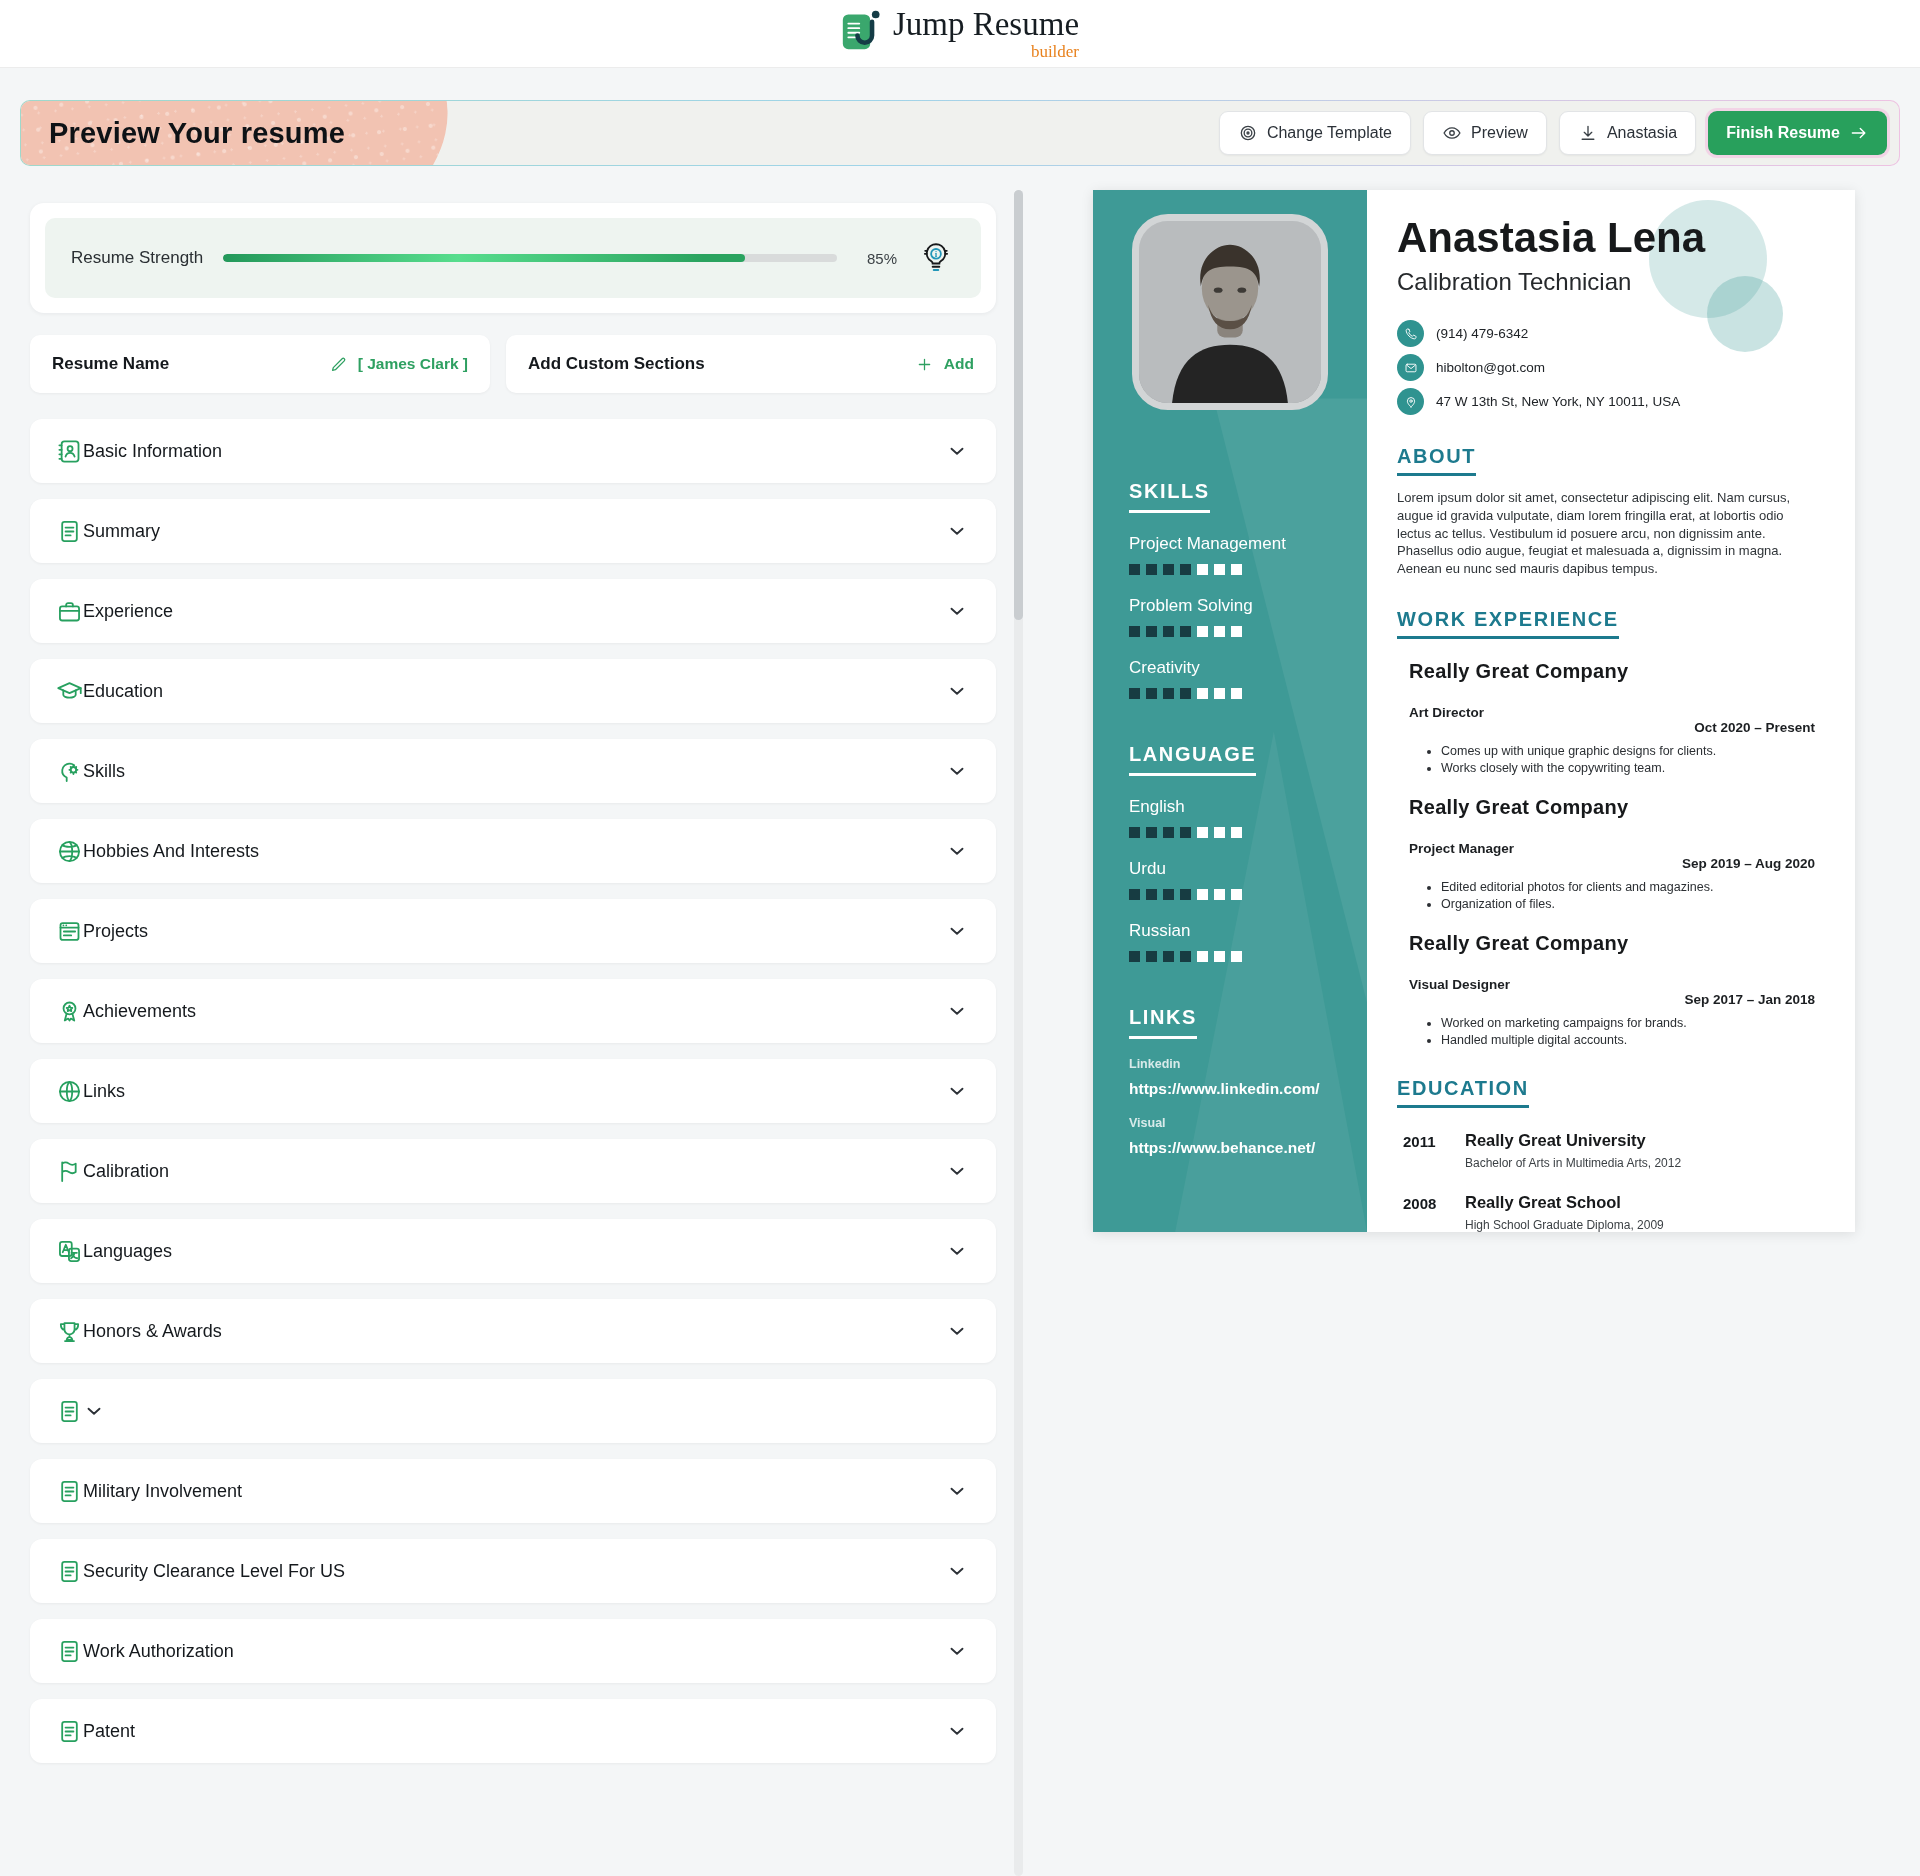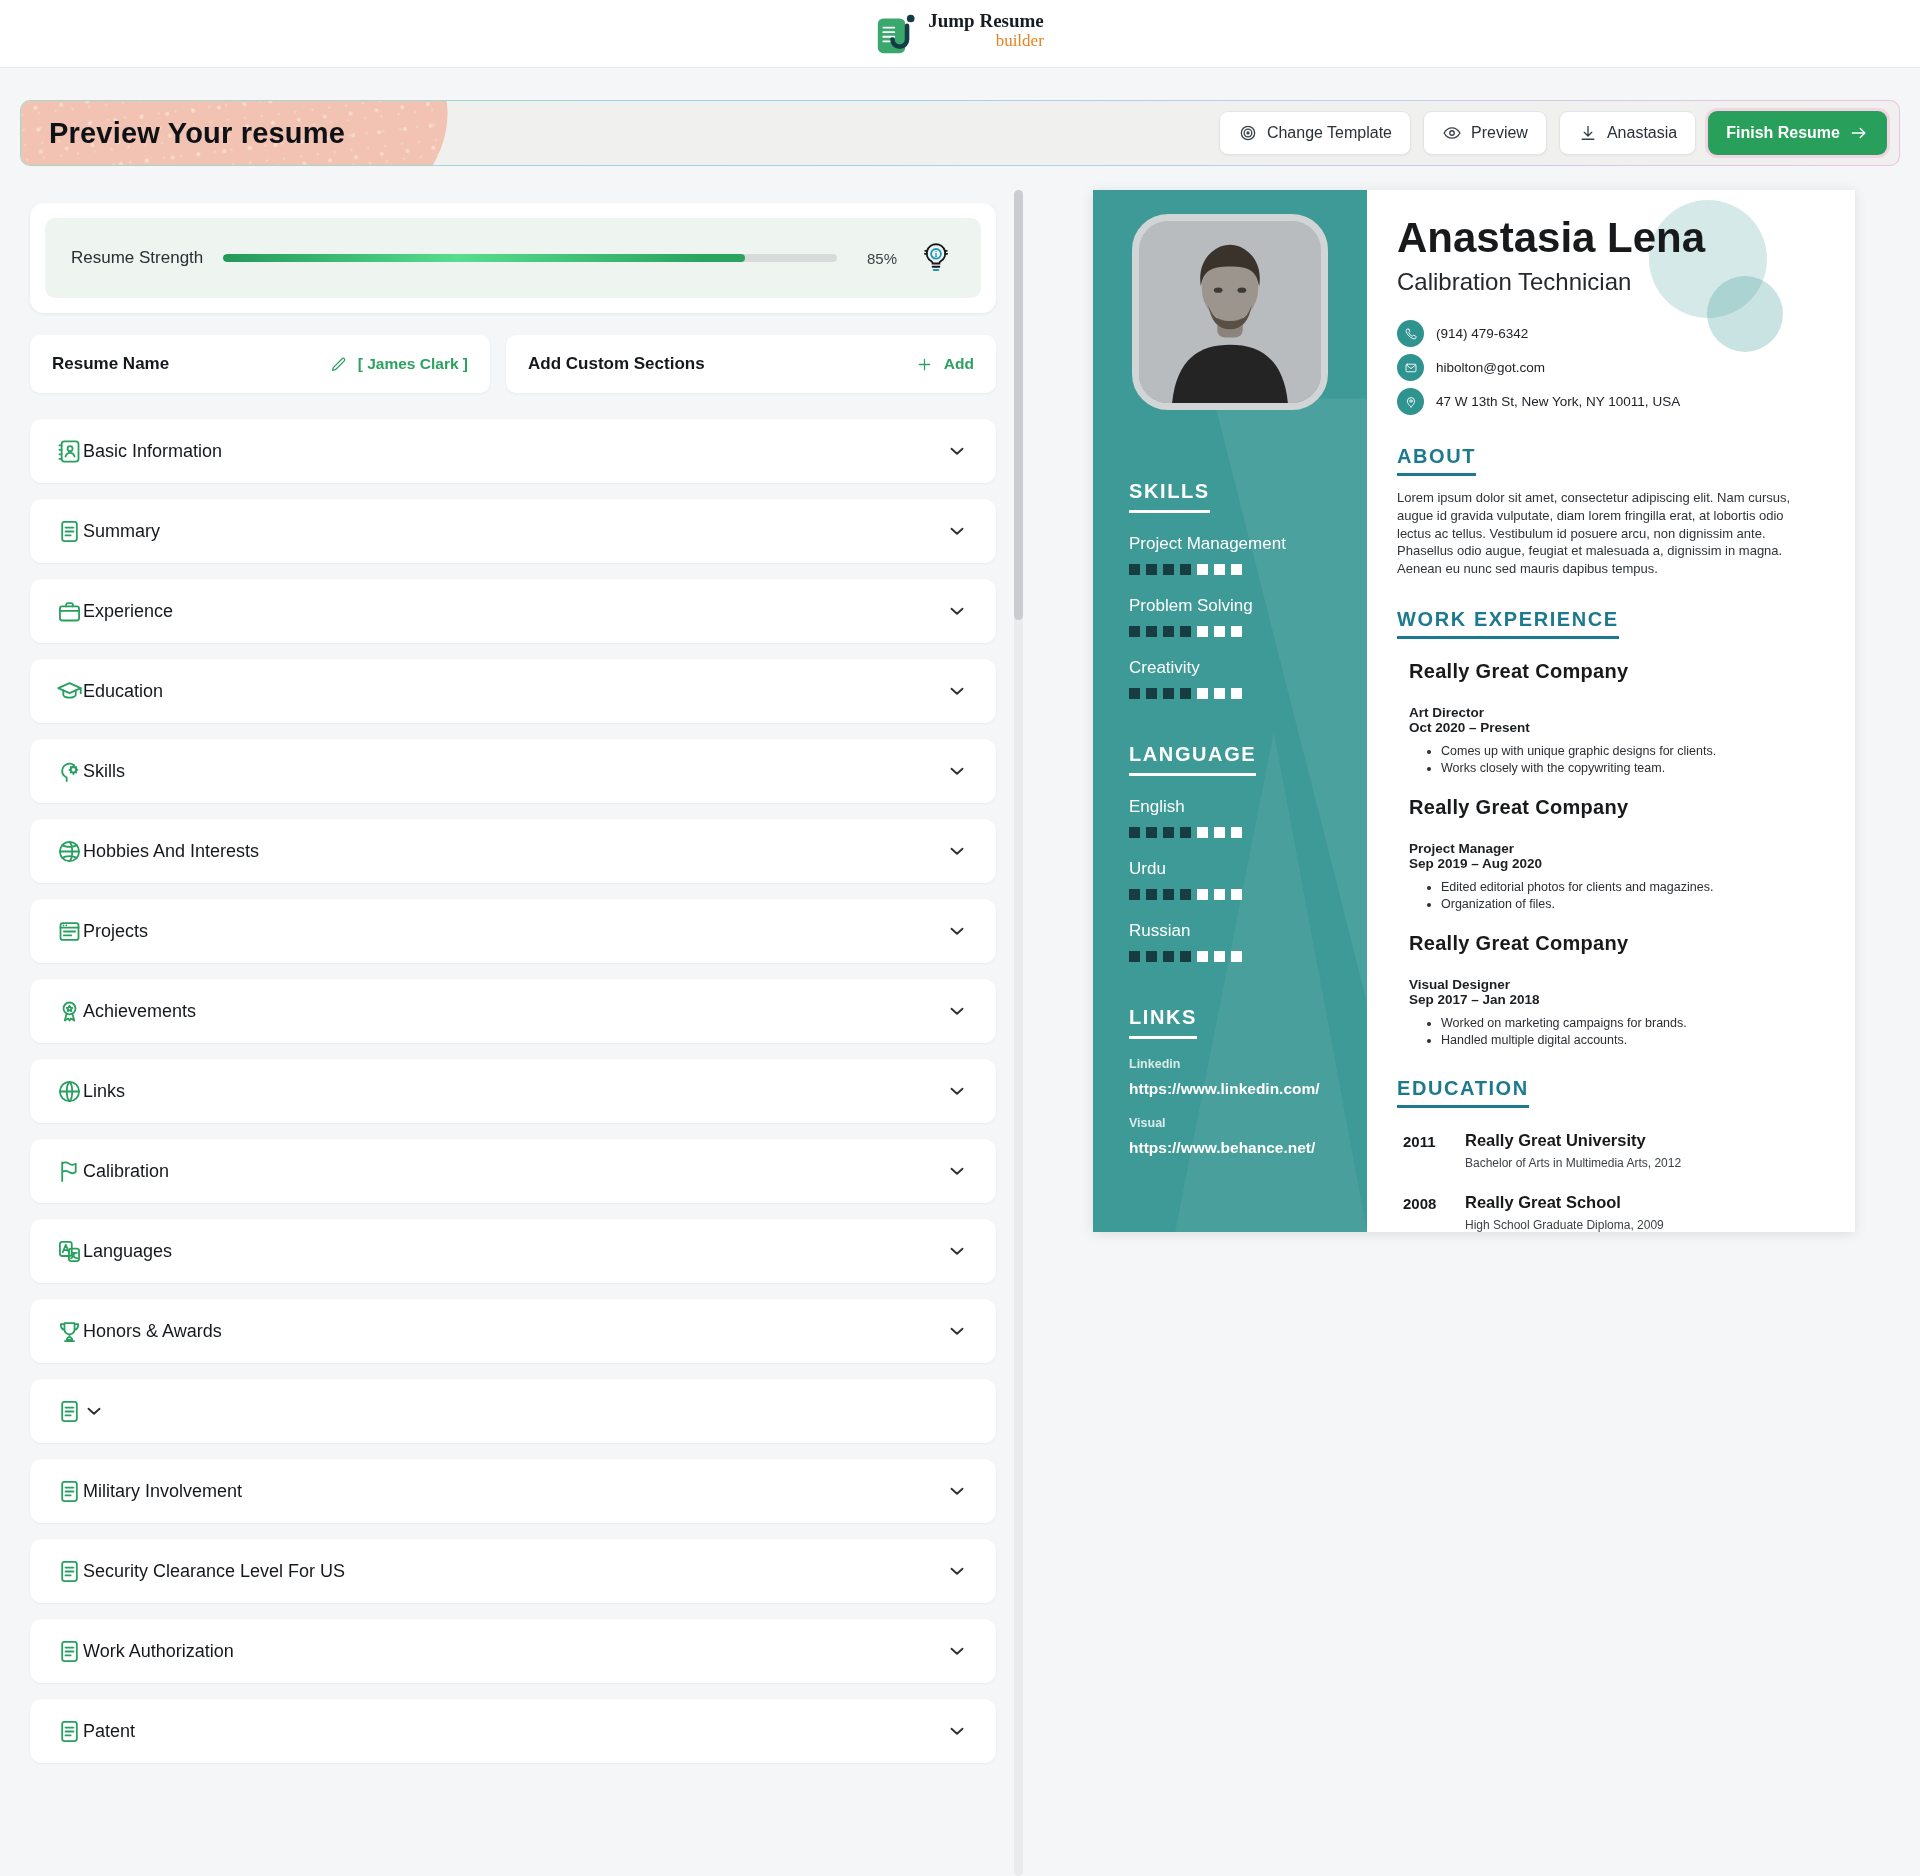--- a/index.html
+++ b/index.html
@@ -9,21 +9,21 @@
   *{box-sizing:border-box; margin:0; padding:0;}
   html,body{width:1920px;height:1876px;}
   body{font-family:"Liberation Sans",sans-serif; background:#f4f6f7; overflow:hidden; color:#15191d;}
   .app{position:relative;width:1920px;height:1876px;}
 
   
   .header{height:68px;background:#fff;border-bottom:1px solid #ececec;display:flex;align-items:center;justify-content:center;}
   .logo{display:flex;align-items:flex-start;gap:10px;}
   .logo svg{width:42px;height:46px;}
   .logo-txt{display:flex;flex-direction:column;align-items:flex-end;}
-  .logo-name{font-family:"Liberation Serif",serif;font-size:19px;font-weight:700;color:#161d22;line-height:1.05;}
+  .logo-name{font-family:"Liberation Serif",serif;font-size:33px;font-weight:400;color:#161d22;line-height:1.05;}
   .logo-sub{font-family:"Liberation Serif",serif;font-size:17px;color:var(--brand-orange,#e8821e);line-height:1;margin-top:2px;}
 
   
   .titlebar{position:absolute;top:100px;left:20px;width:1880px;height:66px;border-radius:10px;
     background:linear-gradient(#f0f1ee,#f0f1ee) padding-box,
                linear-gradient(90deg,#9fd8cb,#9fd4e8 45%,#eec2e2) border-box;
     border:1.5px solid transparent;display:flex;align-items:center;justify-content:space-between;
     padding-right:12px;overflow:hidden;}
   .blob{position:absolute;left:-70px;top:-90px;width:500px;height:280px;background:var(--blob-pink,#f2c0ae);
     border-radius:0 60% 78% 40%;transform:rotate(-7deg);opacity:.95;
@@ -108,21 +108,21 @@
   .c-row{display:flex;align-items:center;gap:12px;font-size:13.5px;color:#202428;}
   .c-ic{width:27px;height:27px;border-radius:50%;background:#2f9390;color:#fff;display:flex;align-items:center;
     justify-content:center;flex:none;}
   .c-ic svg{width:14px;height:14px;}
   .m-h{font-size:20px;font-weight:800;color:var(--heading-teal,#1d7a8e);letter-spacing:1.6px;
     border-bottom:3px solid var(--heading-teal,#1d7a8e);display:inline-block;padding-bottom:5px;margin-top:30px;}
   .about-text{margin-top:13px;font-size:13px;line-height:1.37;color:#2f3438;max-width:562px;}
   .job{margin-top:21px;margin-left:12px;}
   .job-company{font-size:20px;font-weight:800;color:#17191b;letter-spacing:.3px;}
   .job-role{font-size:13.5px;font-weight:700;margin-top:22px;color:#1c1f22;}
-  .job-dates{font-size:13.5px;font-weight:700;color:#1c1f22;}
+  .job-dates{font-size:13.5px;font-weight:700;color:#1c1f22;text-align:right;}
   .job ul{margin:9px 0 0 32px;font-size:12.5px;color:#2b2f33;display:flex;flex-direction:column;gap:3px;}
   .edu-item{display:flex;gap:20px;margin-top:23px;margin-left:6px;}
   .edu-year{font-size:15px;font-weight:700;width:42px;flex:none;padding-top:2px;}
   .edu-school{font-size:16.5px;font-weight:800;color:#17191b;}
   .edu-degree{font-size:12px;color:#3c4145;margin-top:6px;}
 </style>
 </head>
 <body>
 
 <div class="app">

